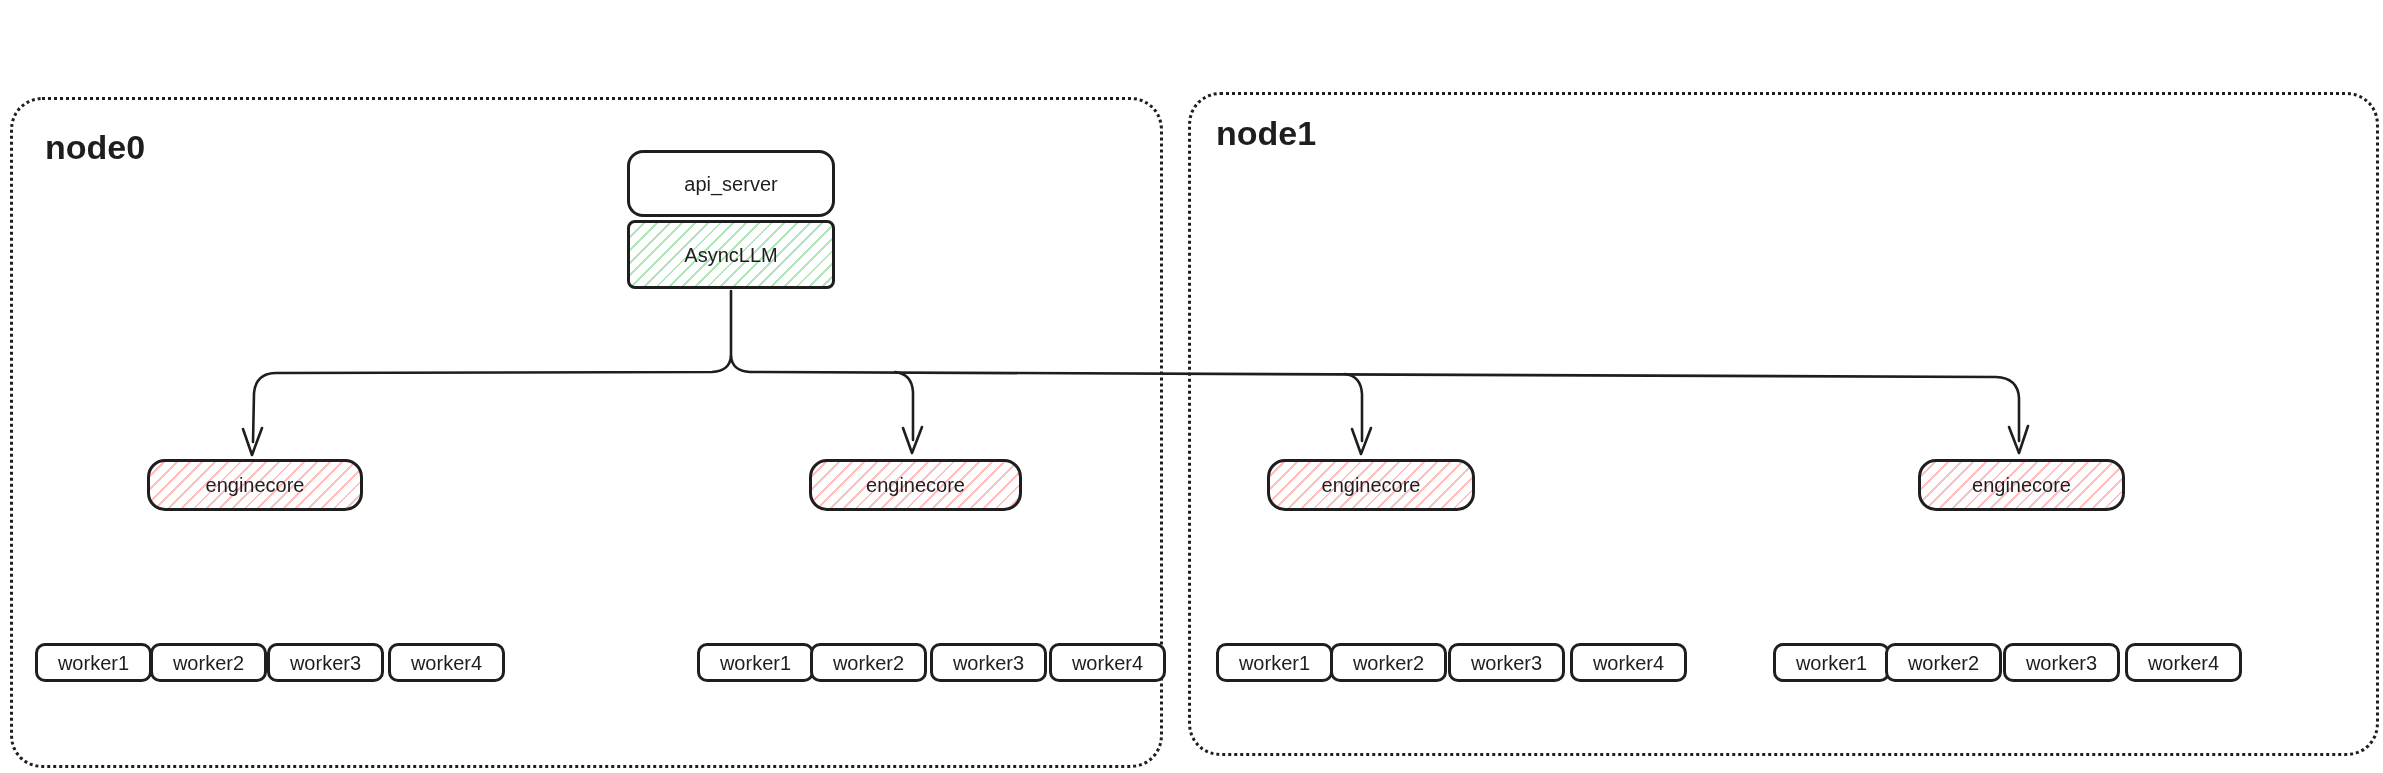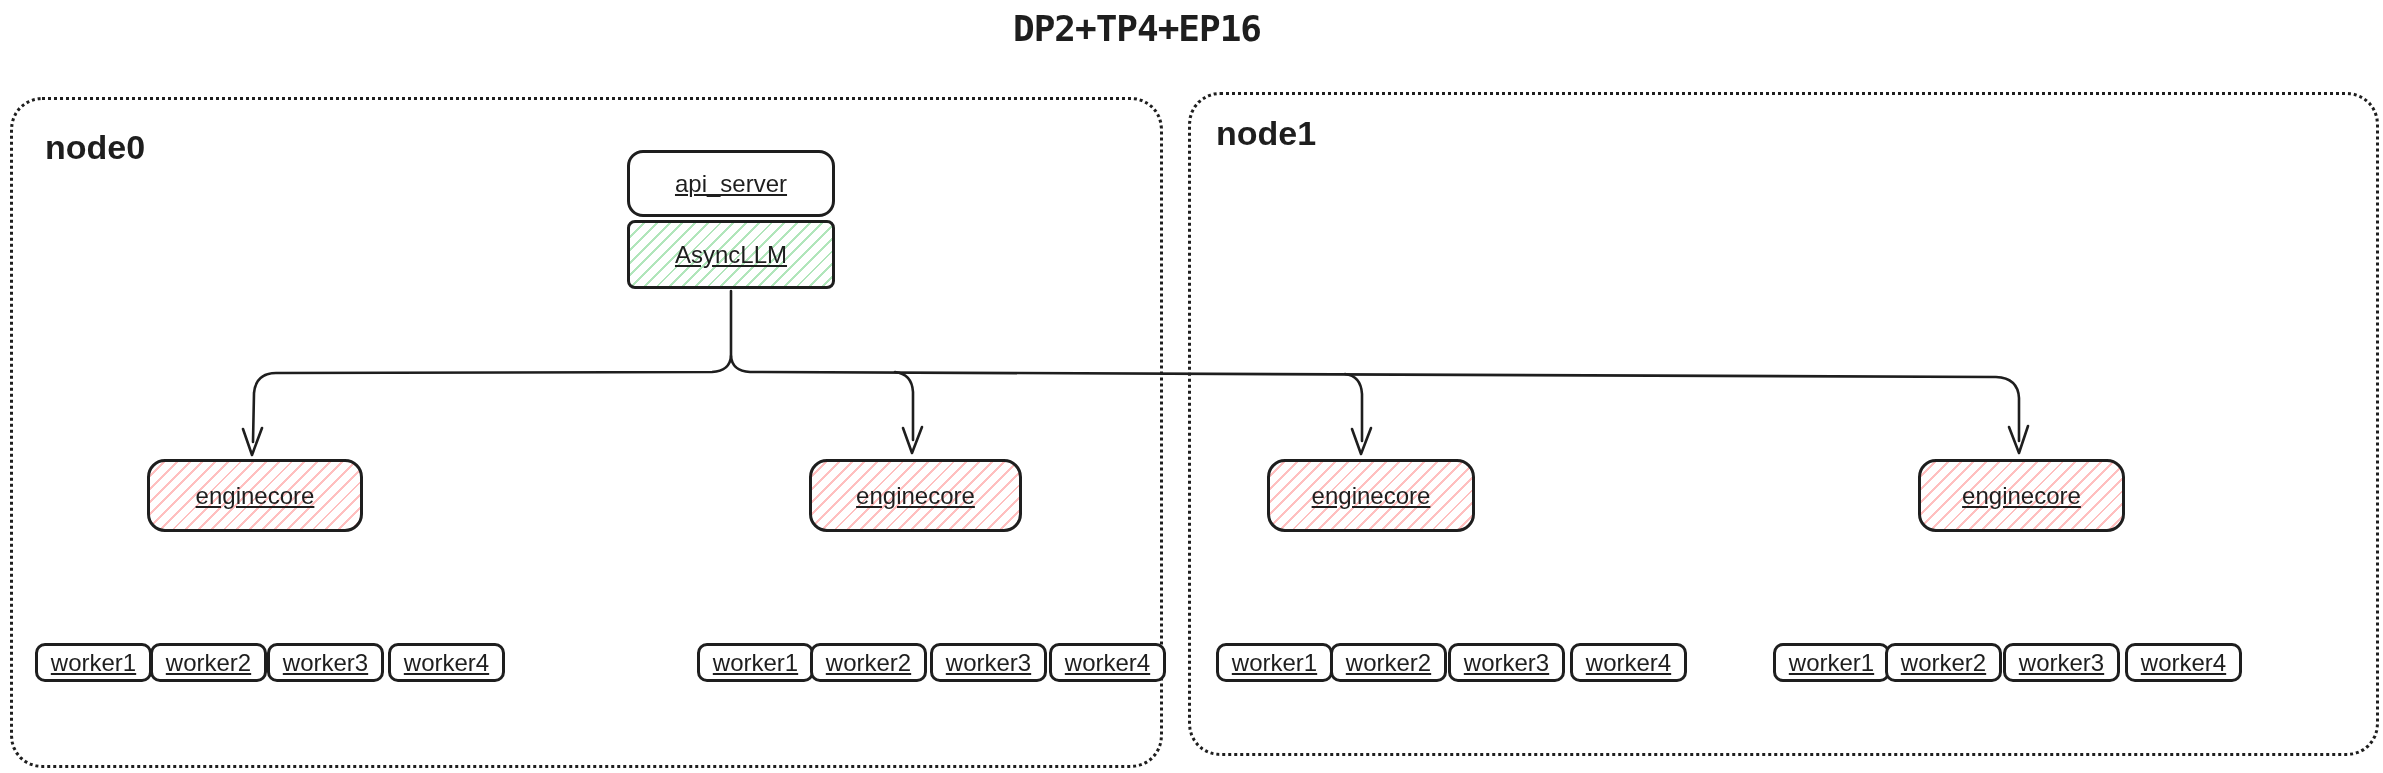--- a/index.html
+++ b/index.html
@@ -13,49 +13,48 @@
   .node{position:absolute;border:3px dotted #1e1e1e;border-radius:32px;background:transparent;}
   .node0{left:10px;top:97px;width:1147px;height:665px;}
   .node1{left:1188px;top:92px;width:1185px;height:658px;}
   .node-label{position:absolute;font-family:Liberation Sans, sans-serif;
         font-size:34px;font-weight:700;white-space:nowrap;}
   .node0-label{left:45px;top:128px;}
   .node1-label{left:1216px;top:114px;}
 
   .box{position:absolute;display:flex;align-items:center;justify-content:center;
        border:3px solid #1e1e1e;background:#ffffff;box-sizing:border-box;}
-  .box .lbl{font-size:24px;line-height:1;white-space:nowrap;text-decoration:underline;}
+  .box .lbl{font-size:20px;line-height:1;white-space:nowrap;}
 
   .api{left:627px;top:150px;width:208px;height:67px;border-radius:16px;}
   .async{left:627px;top:220px;width:208px;height:69px;border-radius:8px;
      background:repeating-linear-gradient(135deg,
         rgba(82,199,104,0.45) 0px, rgba(82,199,104,0.45) 2px,
         transparent 2px, transparent 9px);}
 
-  .engine{top:459px;height:73px;border-radius:18px;border-width:3.5px;
+  .engine{top:459px;height:52px;border-radius:18px;border-width:3.5px;
      background:repeating-linear-gradient(135deg,
         rgba(255,114,114,0.45) 0px, rgba(255,114,114,0.45) 2px,
         transparent 2px, transparent 9px);}
   .e1{left:147px;width:216px;}
   .e2{left:809px;width:213px;}
   .e3{left:1267px;width:208px;}
   .e4{left:1918px;width:207px;}
 
   .worker{top:643px;width:117px;height:39px;border-radius:10px;}
 
   svg.edges{position:absolute;left:0;top:0;}
   svg.edges path{stroke:#1e1e1e;stroke-width:2.6;fill:none;
         stroke-linecap:round;stroke-linejoin:round;}
 </style>
 </head>
 <body>
 
 <div class="canvas">
 
-  <div class="diagram-title">DP2+TP4+EP16</div>
 
   <div class="node node0"></div>
   <div class="node node1"></div>
   <div class="node-label node0-label">node0</div>
   <div class="node-label node1-label">node1</div>
 
   <svg class="edges" width="2383" height="773" viewBox="0 0 2383 773">
     <path d="M 731 291 L 731 356 Q 730 371 712 372 L 276 373 Q 256 373 254 393 L 253 442"></path>
     <path d="M 243 429 L 252 455 L 262 428"></path>
     <path d="M 731 356 Q 732 371 750 372 L 1996 377 Q 2018 378 2019 398 L 2019 441"></path>

